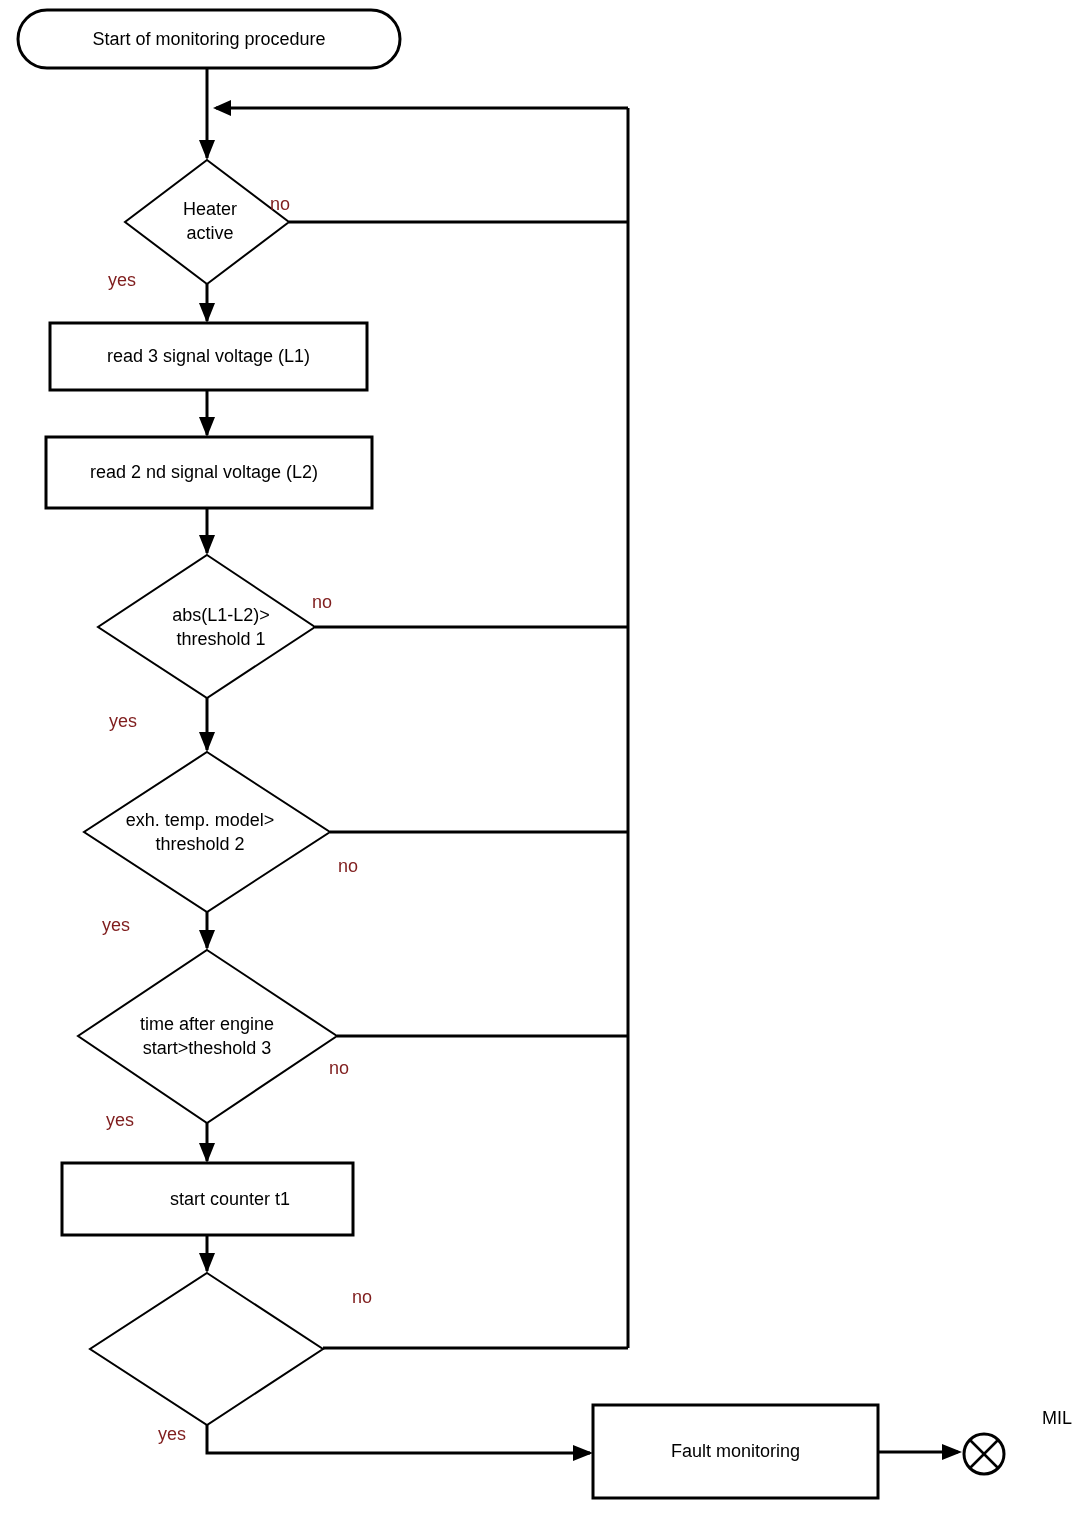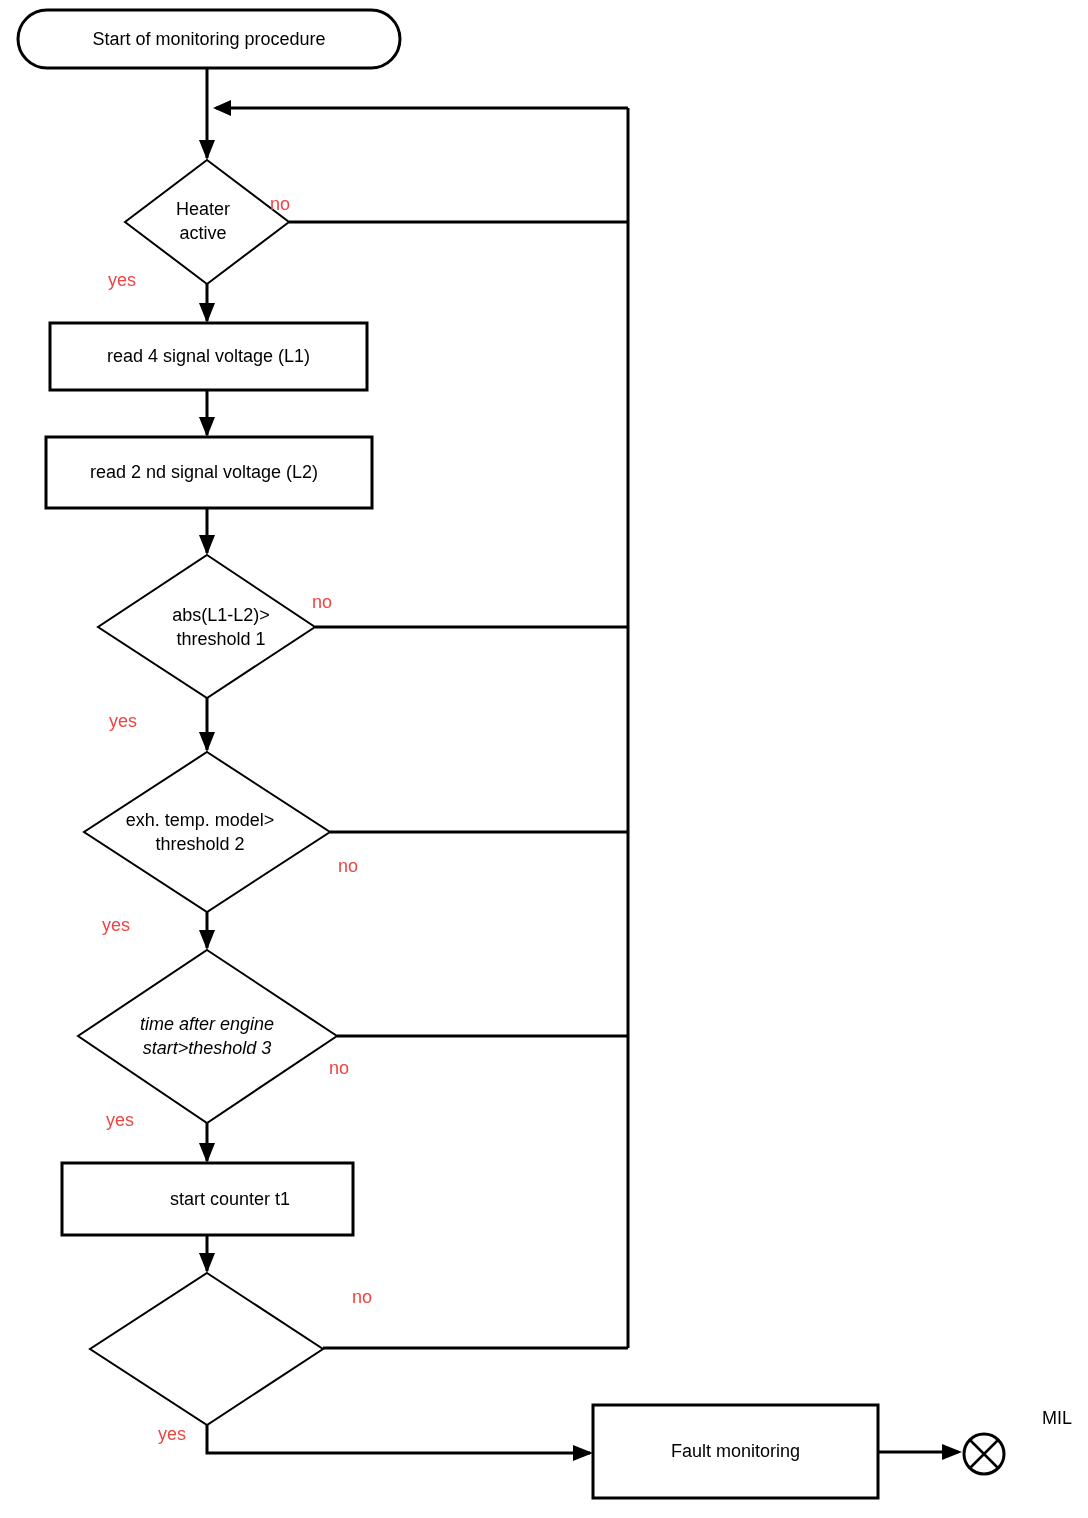--- a/index.html
+++ b/index.html
@@ -20,21 +20,21 @@
     justify-content: center;
     text-align: center;
     white-space: pre-line;
     font-size: 18px;
     line-height: 1.35;
     color: #000000;
   }
   .edge-label {
     position: absolute;
     font-size: 18px;
-    color: #ef4444;
+    color: #7f1d1d;
     white-space: nowrap;
   }
 </style>
 </head>
 <body>
 
 <div class="canvas">
 
   <svg width="1088" height="1518" viewBox="0 0 1088 1518">
 
@@ -103,34 +103,34 @@
 
     <g>
       <circle cx="984" cy="1454" r="20" fill="#ffffff" stroke="#000000" stroke-width="3"></circle>
       <line x1="970" y1="1440" x2="998" y2="1468" stroke="#000000" stroke-width="2.5"></line>
       <line x1="998" y1="1440" x2="970" y2="1468" stroke="#000000" stroke-width="2.5"></line>
     </g>
   </svg>
 
   <div class="node-label" style="left:18px; top:10px; width:382px; height:58px;">Start of monitoring procedure</div>
 
-  <div class="node-label" style="left:143px; top:188px; width:120px; height:66px;text-align:center;">Heater
+  <div class="node-label" style="left:150px; top:188px; width:120px; height:66px;text-align:center;">Heater
 active</div>
 
-  <div class="node-label" style="left:50px; top:323px; width:317px; height:67px;">read 4 signal voltage (L1)</div>
+  <div class="node-label" style="left:50px; top:323px; width:317px; height:67px;">read 3 signal voltage (L1)</div>
 
   <div class="node-label" style="left:46px; top:437px; width:316px; height:71px;">read 2 nd signal voltage  (L2)</div>
 
   <div class="node-label" style="left:121px; top:595px; width:200px; height:64px;">abs(L1-L2)&gt;
 threshold 1</div>
 
   <div class="node-label" style="left:70px; top:800px; width:260px; height:64px;">exh. temp. model&gt;
 threshold 2</div>
 
-  <div class="node-label" style="left:77px; top:1004px; width:260px; height:64px;font-style:italic;">time after engine
+  <div class="node-label" style="left:77px; top:1004px; width:260px; height:64px;">time after engine
 start&gt;theshold 3</div>
 
   <div class="node-label" style="left:62px; top:1163px; width:336px; height:72px;">start counter t1</div>
 
 
   <div class="node-label" style="left:593px; top:1405px; width:285px; height:93px;">Fault monitoring</div>
 
   <div class="node-label" style="left:1022px; top:1406px; width:70px; height:24px;">MIL</div>
 
   <div class="edge-label" style="left:270px; top:194px;">no</div>

